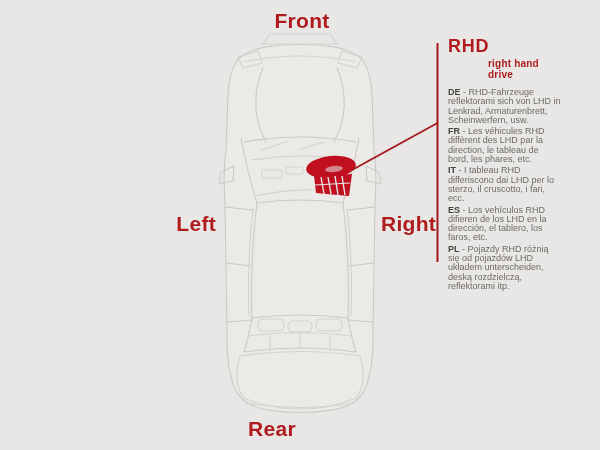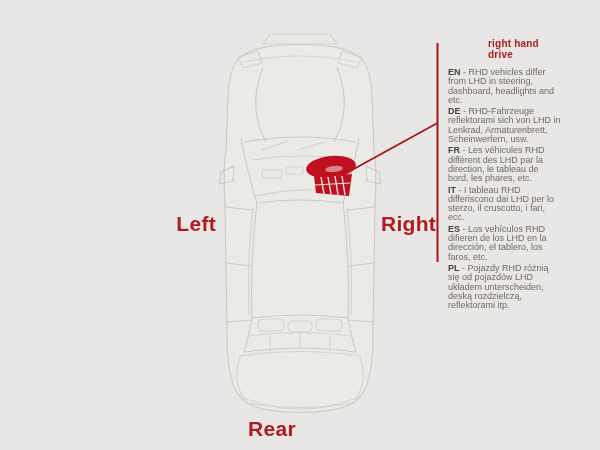--- a/index.html
+++ b/index.html
@@ -117,28 +117,29 @@
       <path d="M 315,185 L 350,183" stroke="#e8e7e5" stroke-width="1.2"></path>
       <ellipse cx="334" cy="169" rx="9" ry="3" fill="#e8e7e5" opacity=".55" transform="rotate(-6 334 169)"></ellipse>
     </g>
 
     <g stroke="#a4161a">
       <line x1="437.5" y1="43" x2="437.5" y2="262" stroke-width="2"></line>
       <line x1="437.5" y1="123" x2="352" y2="170" stroke-width="1.8"></line>
     </g>
   </svg>
 
+  <div id="label-front" class="dir-label">Front</div>
   <div id="label-left" class="dir-label">Left</div>
   <div id="label-right" class="dir-label">Right</div>
   <div id="label-rear" class="dir-label">Rear</div>
 
   <div id="callout">
+    <div id="callout-title">RHD</div>
     <div id="callout-subtitle">right hand drive</div>
     <div id="callout-entries">
-  <p class="lang-entry"><span class="lang-code">EN</span> <span>- RHD vehicles differ from LHD in steering, dashboard, headlights and etc.</span></p>
 
   <p class="lang-entry"><span class="lang-code">DE</span> <span>- RHD-Fahrzeuge reflektorami sich von LHD in Lenkrad, Armaturenbrett, Scheinwerfern, usw.</span></p>
 
   <p class="lang-entry"><span class="lang-code">FR</span> <span>- Les véhicules RHD diffèrent des LHD par la direction, le tableau de bord, les phares, etc.</span></p>
 
   <p class="lang-entry"><span class="lang-code">IT</span> <span>- I tableau RHD differiscono dai LHD per lo sterzo, il cruscotto, i fari, ecc.</span></p>
 
   <p class="lang-entry"><span class="lang-code">ES</span> <span>- Los vehículos RHD difieren de los LHD en la dirección, el tablero, los faros, etc.</span></p>
 
   <p class="lang-entry"><span class="lang-code">PL</span> <span>- Pojazdy RHD różnią się od pojazdów LHD układem unterscheiden, deską rozdzielczą, reflektorami itp.</span></p>

